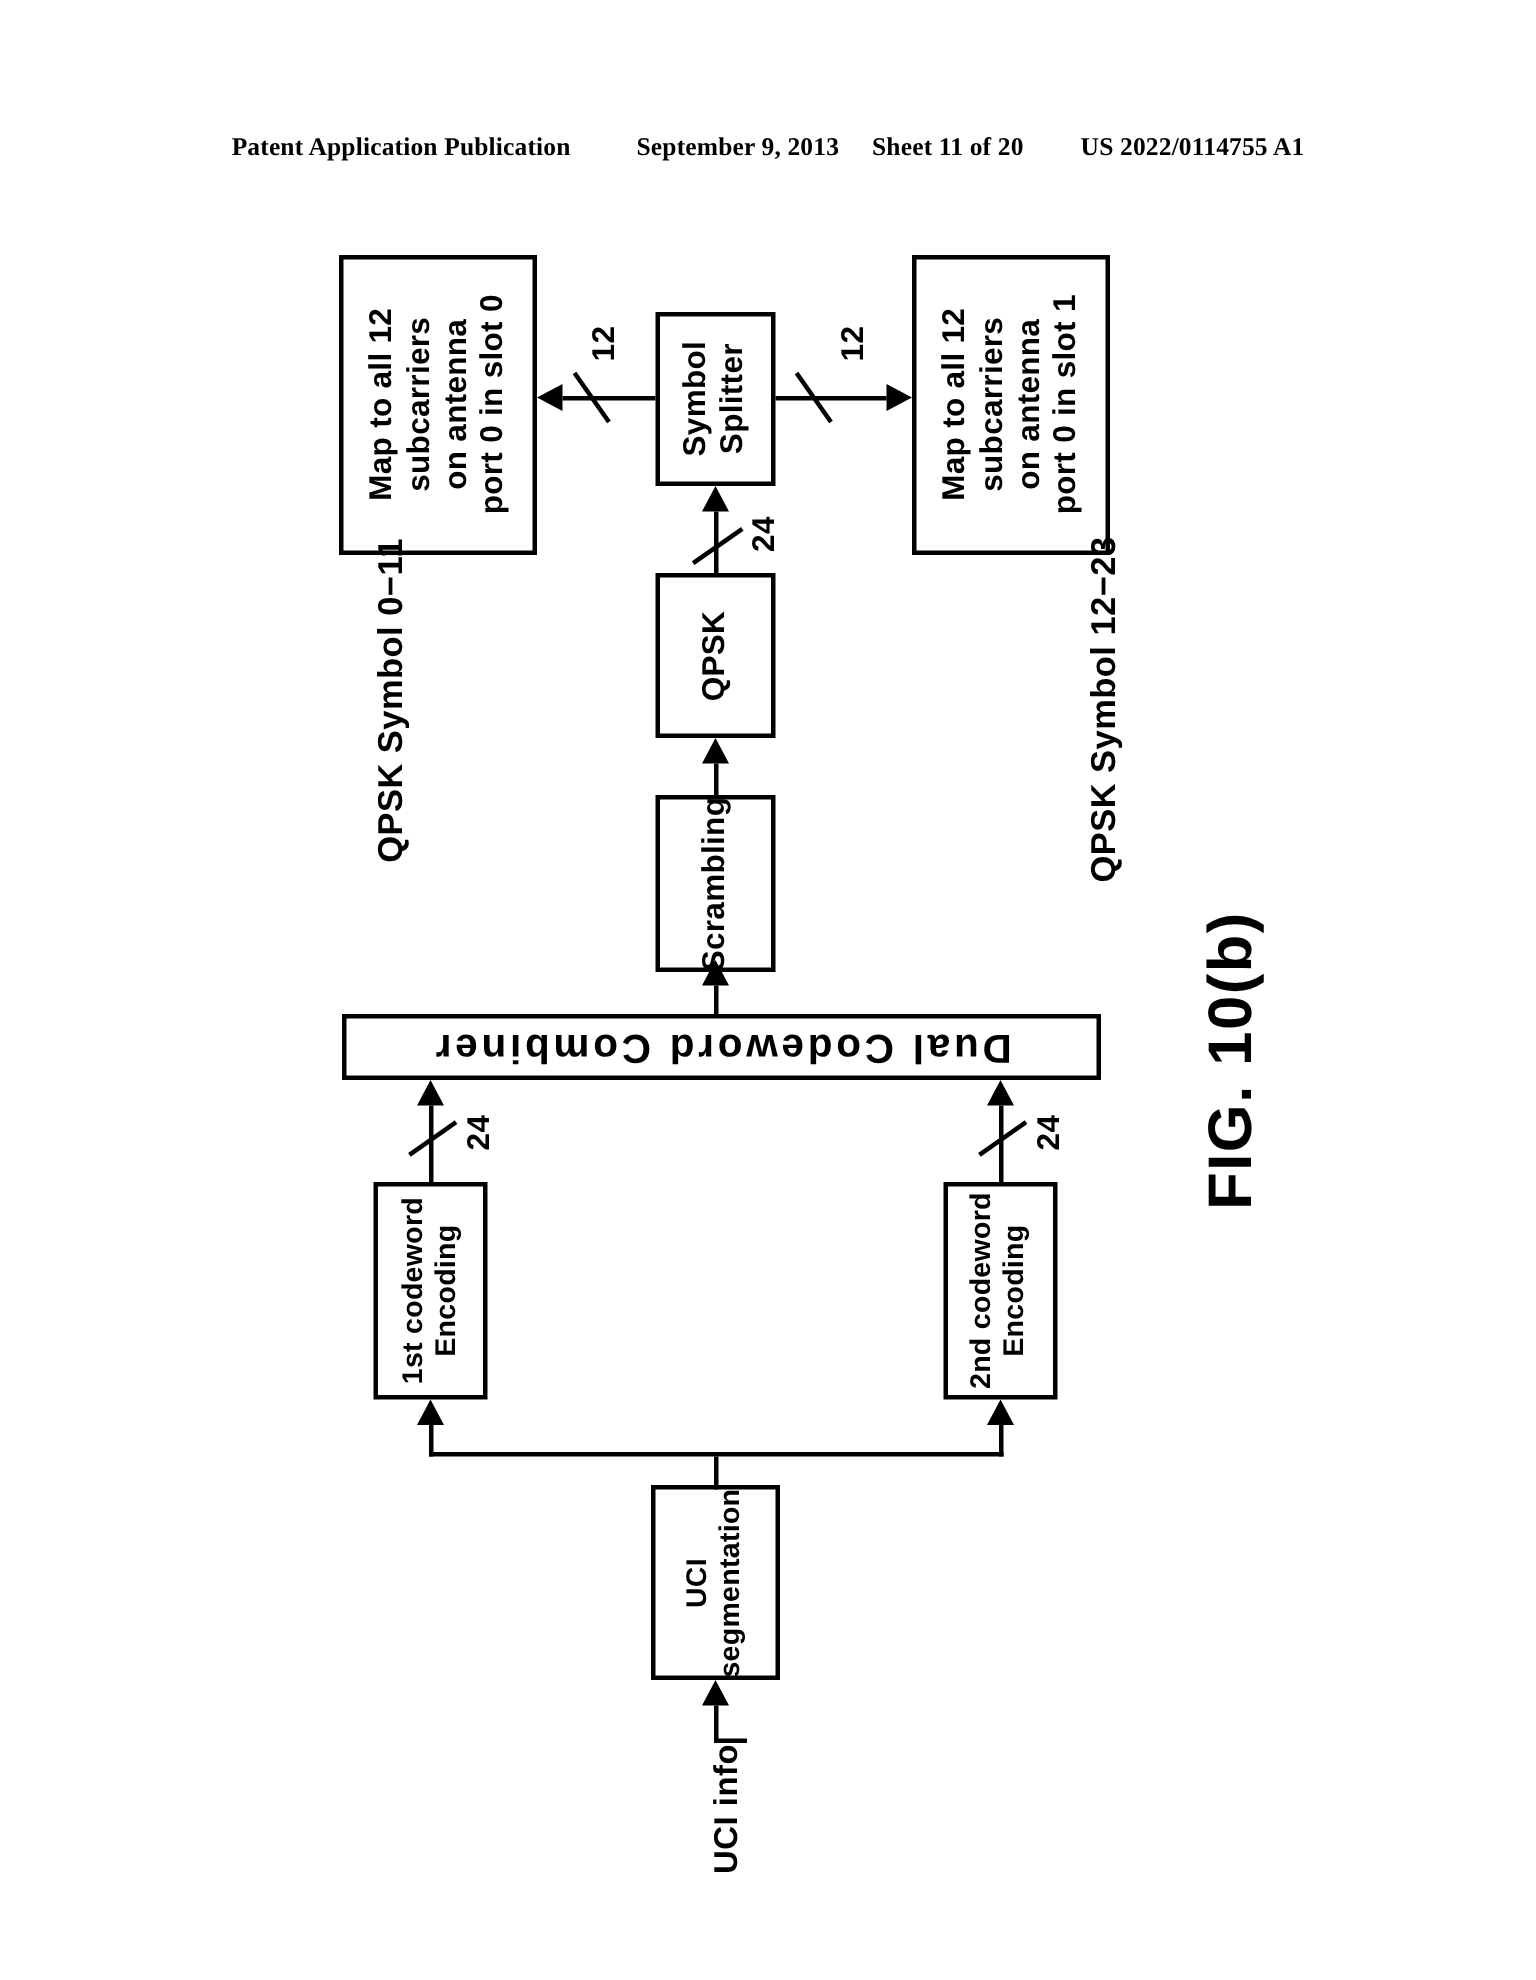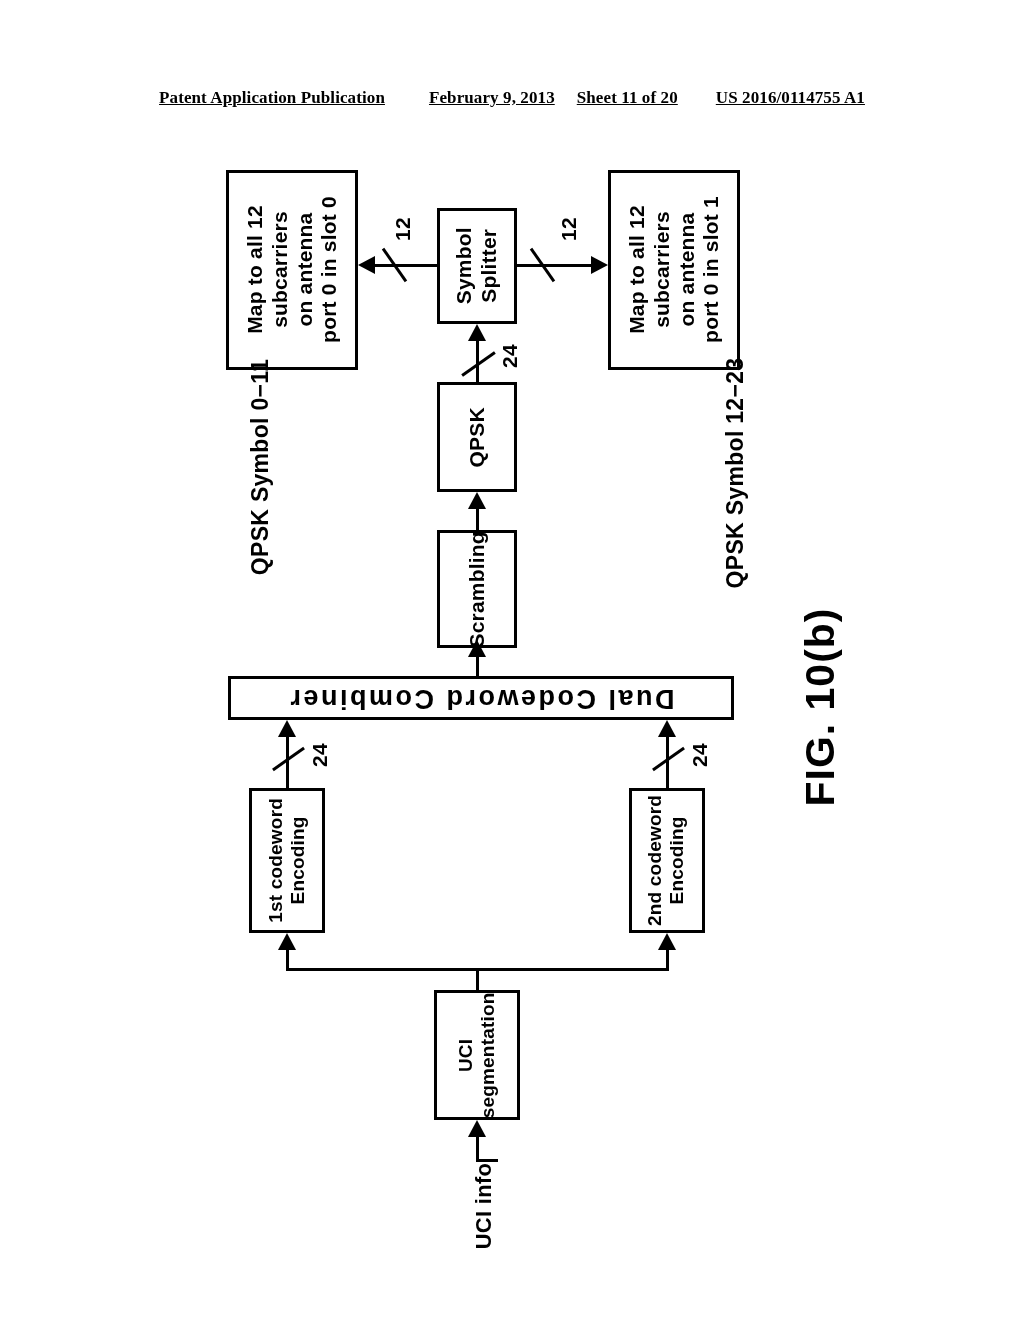--- a/index.html
+++ b/index.html
@@ -24,21 +24,21 @@
     width: 1024px;
     display: flex;
     justify-content: center;
     align-items: baseline;
     font-family: "Liberation Serif", serif;
     font-weight: bold;
     font-size: 17px;
     letter-spacing: 0.1px;
     white-space: nowrap;
   }
-  .page-header .seg { display: inline-block; text-decoration: underline; }
+  .page-header .seg { display: inline-block; }
   .gap-lg { width: 44px; display: inline-block; }
   .gap-md { width: 22px; display: inline-block; }
   .gap-xl { width: 38px; display: inline-block; }
 
   
   .diagram {
     position: absolute;
     left: 0;
     top: 0;
     width: 1024px;
@@ -138,25 +138,25 @@
     align-items: center;
     justify-content: center;
   }
 </style>
 </head>
 <body>
 
 <div class="page-header">
   <span class="seg">Patent Application Publication</span>
   <span class="gap-lg"></span>
-  <span class="seg">February 9, 2013</span>
+  <span class="seg">September 9, 2013</span>
   <span class="gap-md"></span>
   <span class="seg">Sheet 11 of 20</span>
   <span class="gap-xl"></span>
-  <span class="seg">US 2016/0114755 A1</span>
+  <span class="seg">US 2022/0114755 A1</span>
 </div>
 
 <div class="diagram">
 
   <div class="box" style="left:226px; top:170px; width:132px; height:200px;">
     <div class="vtext" style="font-size:21px;">
       <span class="ln">Map to all 12</span>
       <span class="ln">subcarriers</span>
       <span class="ln">on antenna</span>
       <span class="ln">port 0 in slot 0</span>

